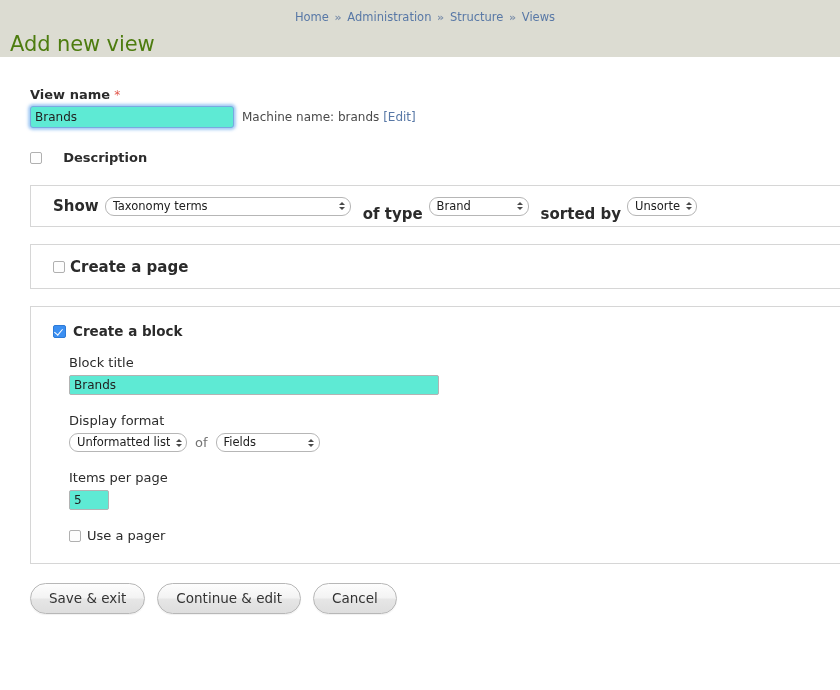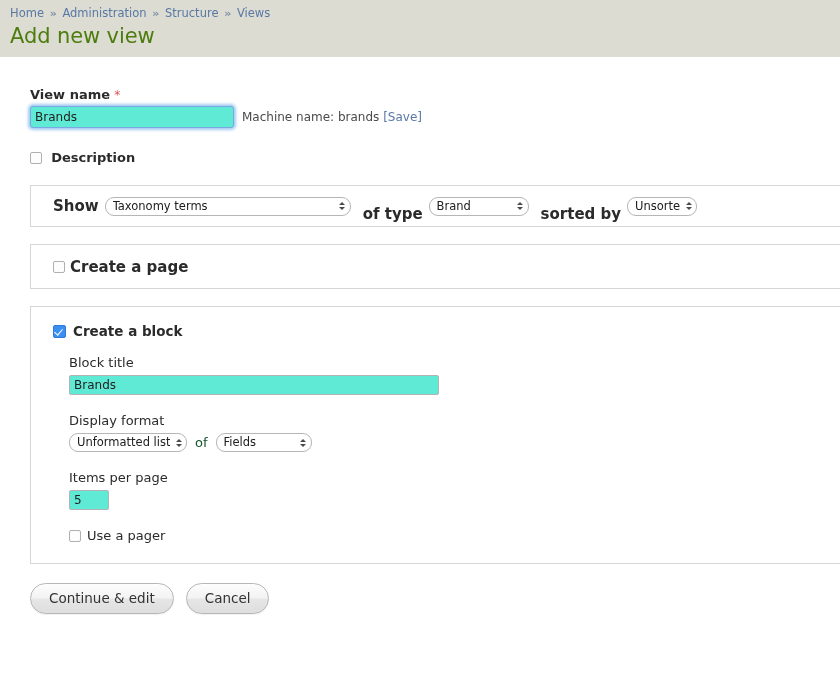--- a/index.html
+++ b/index.html
@@ -18,23 +18,24 @@
   
   .header-band {
     background: #dcdcd2;
     padding: 7px 0 0 0;
     height: 57px;
     position: relative;
   }
   .breadcrumb {
     font-size: 11.5px;
     padding: 0 0 0 10px;
-    line-height: 13px;
+    line-height: 21px;
     color: #6c84a4;
     white-space: nowrap;
+    text-align: center;
   }
   .breadcrumb a {
     color: #5878a6;
     text-decoration: none;
   }
   .breadcrumb .sep {
     color: #7d90ab;
     font-size: 11px;
     padding: 0 2px;
     font-weight: bold;
@@ -129,21 +130,21 @@
     left: 2px;
     top: 1px;
     width: 4px;
     height: 7px;
     border: solid #fff;
     border-width: 0 1.8px 1.8px 0;
     transform: rotate(40deg);
   }
 
   .desc-row { margin-top: 22px; }
-  .desc-row .label-strong { margin-bottom: 0; }
+  .desc-row .label-strong { margin-bottom: 0; margin-left: 12px; }
 
   
   .panel {
     border: 1px solid #d6d6d6;
     border-right: none;
     background: #fff;
     margin-left: 30px;
     width: 818px;
   }
   .panel-show {
@@ -228,21 +229,21 @@
     width: 0; height: 0;
     border-left: 3.2px solid transparent;
     border-right: 3.2px solid transparent;
     border-top: 3.6px solid #4a4a4a;
   }
 
   .sel-show { width: 246px; }
   .sel-type { width: 100px; }
   .sel-sort { width: 70px; }
   .sel-format { width: 118px; }
-  .sel-of { width: 96px; }
+  .sel-of { width: 104px; }
 
   
   .block-head {
     font-weight: bold;
     font-size: 13.5px;
     color: #2b2b2b;
     display: flex;
     align-items: center;
     margin-bottom: 16px;
   }
@@ -253,21 +254,21 @@
     color: #2b2b2b;
     display: block;
     margin-bottom: 5px;
   }
   .block-title-input { width: 370px; }
   .items-input { width: 40px; }
   .group { margin-bottom: 18px; }
   .fmt-row { display: flex; align-items: center; gap: 8px; }
   .fmt-row .of {
     font-size: 13px;
-    color: #14532d;
+    color: #737373;
   }
   .pager-row {
     display: flex;
     align-items: center;
     font-size: 13px;
     color: #2b2b2b;
     margin-top: 4px;
   }
   .pager-row .cb { margin-right: 6px; }
 
@@ -310,21 +311,21 @@
 
   <div class="field-block">
     <div>
       <span class="label-strong">View name</span>
       <span class="req-mark">*</span>
     </div>
     <div class="name-row">
       <input class="text-input viewname" type="text" value="Brands" style="">
       <span class="machine-name">
         <span>Machine name: brands</span>
-        <a href="#" class="edit-link">[Save]</a>
+        <a href="#" class="edit-link">[Edit]</a>
       </span>
     </div>
 
     <div class="desc-row">
       <input type="checkbox" class="cb" style="">
       <span class="label-strong">Description</span>
     </div>
   </div>
 
   <div class="panel panel-show">
@@ -410,17 +411,18 @@
       </div>
 
       <div class="pager-row">
         <input type="checkbox" class="cb" style="">
         <span>Use a pager</span>
       </div>
     </div>
   </div>
 
   <div class="actions">
+    <button class="btn">Save &amp; exit</button>
     <button class="btn">Continue &amp; edit</button>
     <button class="btn">Cancel</button>
   </div>
 
 </div>
 
 </body></html>

